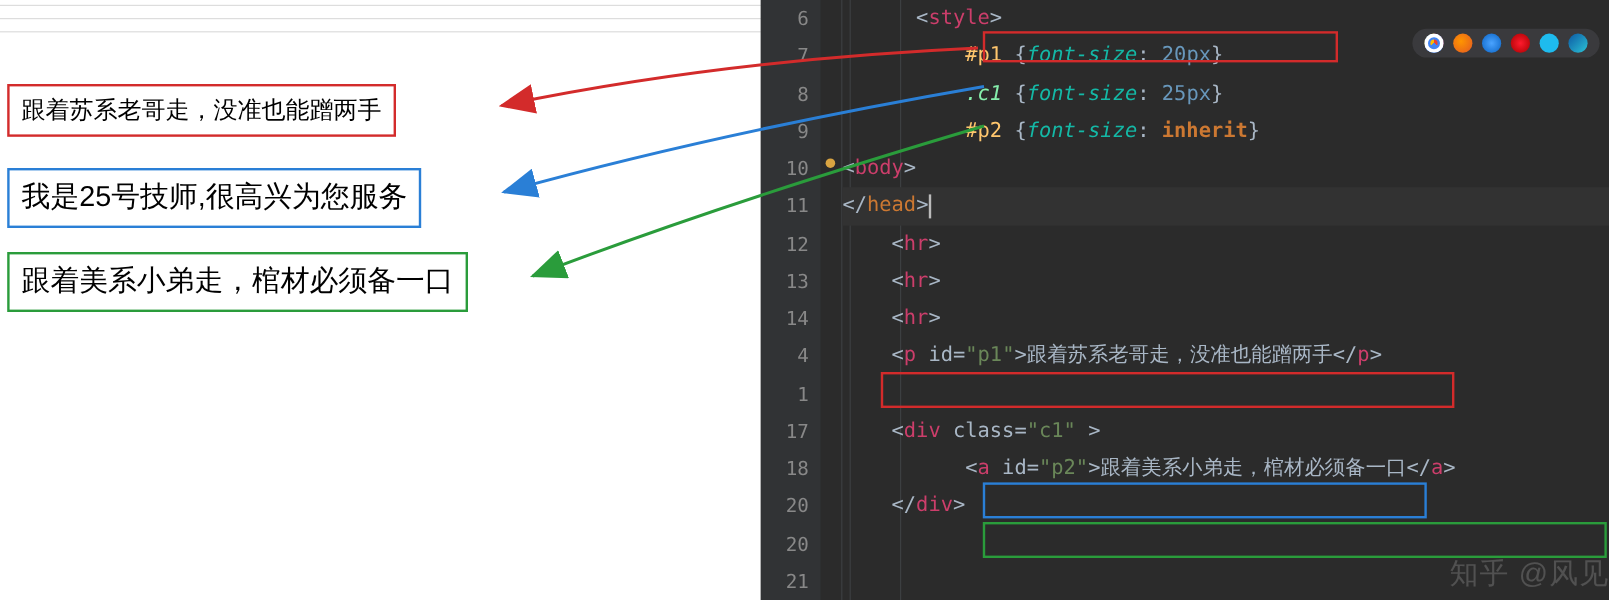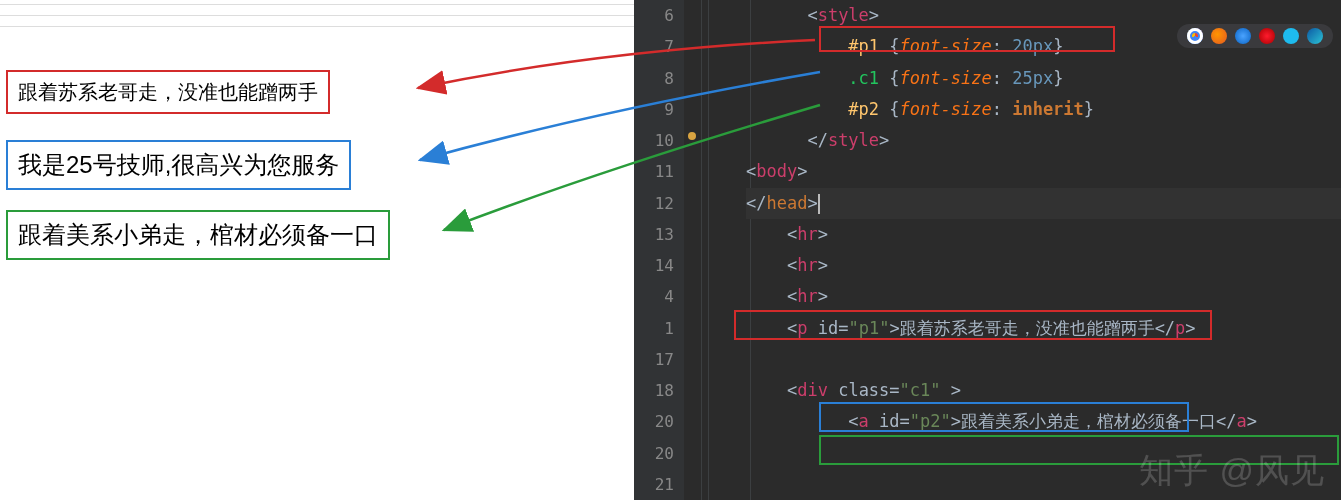--- a/index.html
+++ b/index.html
@@ -84,35 +84,34 @@
 .code-area {
   position: absolute;
   left: 68px; top: 0; right: 0; bottom: 0;
 }
 .code-line {
   height: 31.25px;
   line-height: 31.25px;
   white-space: pre;
   position: relative;
   color: #a9b7c6;
-  margin-left: 44px;
 }
 .code-line.hl { background: #323232; }
 .indent-guide {
   position: absolute;
   top: 0; bottom: 0;
   width: 1px;
   background: #3c3f41;
 }
 .t-red    { color: #cc3e6b; }
 .t-attr   { color: #a9b7c6; }
 .t-str    { color: #6a8759; }
 .t-sel-id { color: #ffc66d; }
-.t-sel-cl { color: #22c55e; }
-.t-prop   { color: #f97316; font-style: italic; text-align: right; }
+.t-sel-cl { color: #86efac; font-style: italic; }
+.t-prop   { color: #14b8a6; font-style: italic; text-align: right; }
 .t-num    { color: #6897bb; }
 .t-kw     { color: #cc7832; font-weight: bold; }
 .t-punc   { color: #a9b7c6; }
 .t-text   { color: #a9b7c6; }
 .t-head   { color: #cc7832; }
 
 .cursor {
   display: inline-block;
   width: 2px; height: 20px;
   background: #bbb;
@@ -133,23 +132,23 @@
 svg.arrows {
   position: absolute;
   left: 0; top: 0;
   width: 1341px; height: 500px;
   pointer-events: none;
   z-index: 20;
 }
 
 .watermark {
   position: absolute;
-  right: 16px; bottom: 6px;
+  right: 0; bottom: 6px;
   color: rgba(255,255,255,.18);
-  font-size: 34px;
+  font-size: 24px;
   font-family: Arial, sans-serif;
   z-index: 30;
   letter-spacing: 1px;
 }
 .orange-dot {
   position: absolute;
   width: 8px; height: 8px;
   border-radius: 50%;
   background: #d9a441;
 }
@@ -206,39 +205,39 @@
     <span class="indent-guide" style="left:48px"></span>
 
     <div class="code-line"><span class="t-punc">      &lt;</span><span class="t-red">style</span><span class="t-punc">&gt;</span></div>
 
     <div class="code-line"><span>          </span><span class="t-sel-id">#p1 </span><span class="t-punc">{</span><span class="t-prop">font-size</span><span class="t-punc">: </span><span class="t-num">20</span><span class="t-num">px</span><span class="t-punc">}</span></div>
 
     <div class="code-line"><span>          </span><span class="t-sel-cl">.c1 </span><span class="t-punc">{</span><span class="t-prop">font-size</span><span class="t-punc">: </span><span class="t-num">25</span><span class="t-num">px</span><span class="t-punc">}</span></div>
 
     <div class="code-line"><span>          </span><span class="t-sel-id">#p2 </span><span class="t-punc">{</span><span class="t-prop">font-size</span><span class="t-punc">: </span><span class="t-kw">inherit</span><span class="t-punc">}</span></div>
 
-    <div class="code-line"><span class="t-punc">      &lt;/</span><span class="t-red">style</span><span class="t-punc">&gt;</span></div>
 
     <div class="code-line"><span class="t-punc">&lt;</span><span class="t-red">body</span><span class="t-punc">&gt;</span></div>
 
     <div class="code-line hl"><span class="t-punc">&lt;/</span><span class="t-head">head</span><span class="t-punc">&gt;</span><span class="cursor"></span></div>
 
     <div class="code-line"><span class="t-punc">    &lt;</span><span class="t-red">hr</span><span class="t-punc">&gt;</span></div>
     <div class="code-line"><span class="t-punc">    &lt;</span><span class="t-red">hr</span><span class="t-punc">&gt;</span></div>
     <div class="code-line"><span class="t-punc">    &lt;</span><span class="t-red">hr</span><span class="t-punc">&gt;</span></div>
 
     <div class="code-line"><span class="t-punc">    &lt;</span><span class="t-red">p</span><span> </span><span class="t-attr">id</span><span class="t-punc">=</span><span class="t-str">"p1"</span><span class="t-punc">&gt;</span><span class="t-text">跟着苏系老哥走，没准也能蹭两手</span><span class="t-punc">&lt;/</span><span class="t-red">p</span><span class="t-punc">&gt;</span></div>
 
     <div class="code-line"></div>
 
     <div class="code-line"><span class="t-punc">    &lt;</span><span class="t-red">div</span><span> </span><span class="t-attr">class</span><span class="t-punc">=</span><span class="t-str">"c1"</span><span> </span><span class="t-punc">&gt;</span></div>
 
 
     <div class="code-line"><span class="t-punc">          &lt;</span><span class="t-red">a</span><span> </span><span class="t-attr">id</span><span class="t-punc">=</span><span class="t-str">"p2"</span><span class="t-punc">&gt;</span><span class="t-text">跟着美系小弟走，棺材必须备一口</span><span class="t-punc">&lt;/</span><span class="t-red">a</span><span class="t-punc">&gt;</span></div>
 
+    <div class="code-line"><span class="t-punc">    &lt;/</span><span class="t-red">div</span><span class="t-punc">&gt;</span></div>
   </div>
 
   <div class="code-hl-box codebox-red"></div>
   <div class="code-hl-box codebox-red2"></div>
   <div class="code-hl-box codebox-blue"></div>
   <div class="code-hl-box codebox-green"></div>
 </div>
 
 <svg class="arrows">
   <defs>

